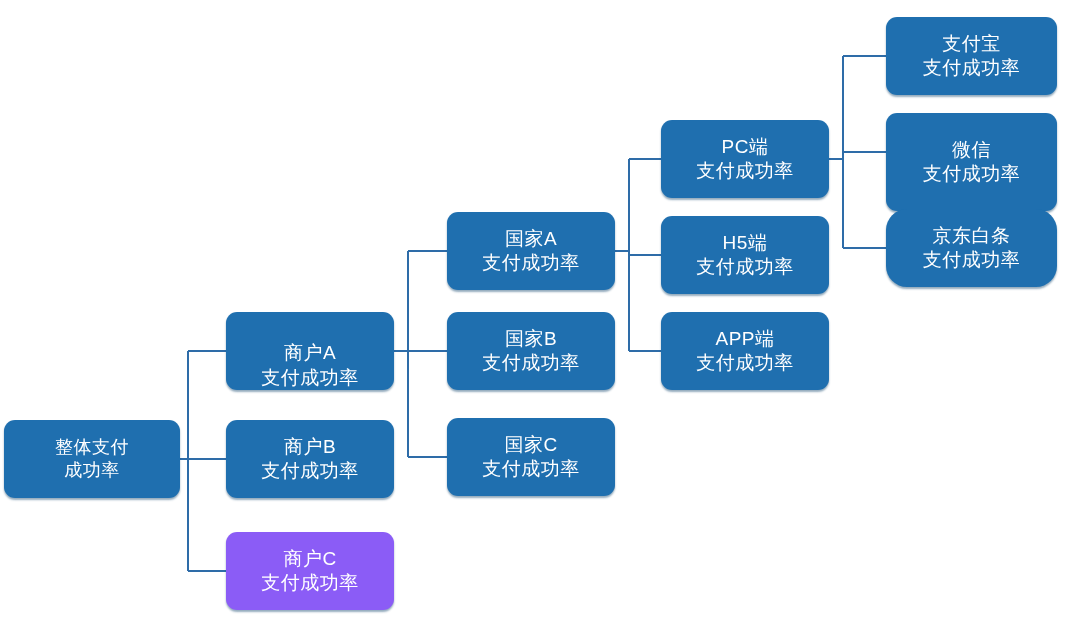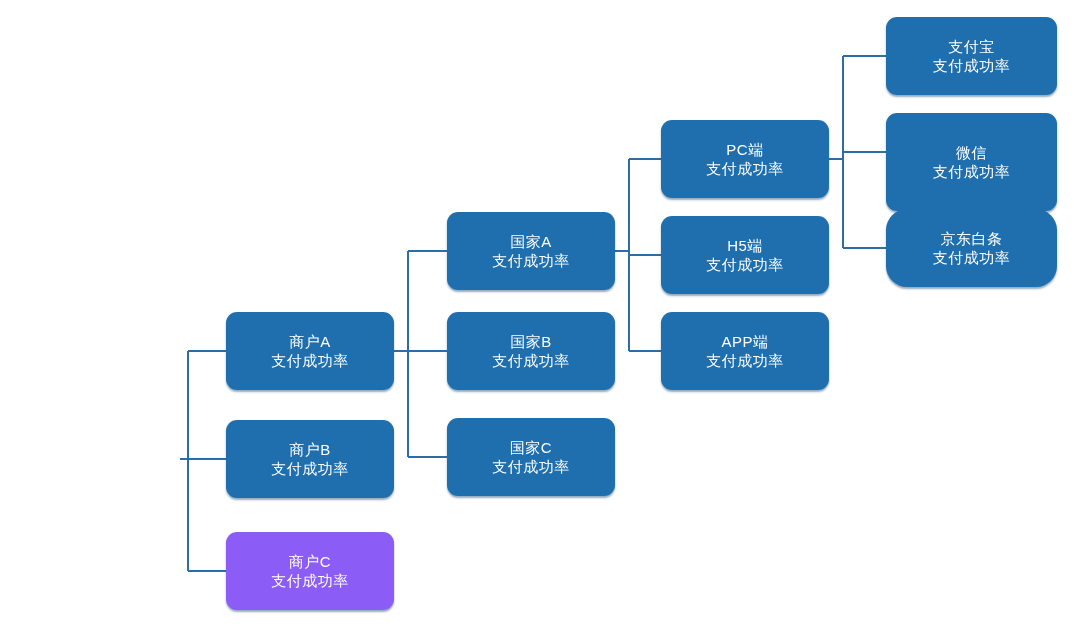--- a/index.html
+++ b/index.html
@@ -27,21 +27,21 @@
     position: absolute;
     box-sizing: border-box;
     background: #1F6FAF;
     border-radius: 11px;
     color: #ffffff;
     display: flex;
     flex-direction: column;
     align-items: center;
     justify-content: center;
     line-height: 1.28;
-    font-size: 15px;
+    font-size: 19px;
     letter-spacing: 0.5px;
     text-align: center;
     box-shadow: 0 2px 2px rgba(20, 70, 110, 0.45);
     z-index: 2;
   }
   .node .line1,
   .node .line2 {
     display: block;
     white-space: nowrap;
   }
@@ -70,22 +70,26 @@
       <line x1="629" y1="159" x2="661" y2="159" stroke="#2E6CA8" stroke-width="2" shape-rendering="crispEdges"></line>
       <line x1="629" y1="255" x2="661" y2="255" stroke="#2E6CA8" stroke-width="2" shape-rendering="crispEdges"></line>
       <line x1="629" y1="351" x2="661" y2="351" stroke="#2E6CA8" stroke-width="2" shape-rendering="crispEdges"></line>
       <line x1="829" y1="159" x2="843" y2="159" stroke="#2E6CA8" stroke-width="2" shape-rendering="crispEdges"></line>
       <line x1="843" y1="56" x2="843" y2="248" stroke="#2E6CA8" stroke-width="2" shape-rendering="crispEdges"></line>
       <line x1="843" y1="56" x2="886" y2="56" stroke="#2E6CA8" stroke-width="2" shape-rendering="crispEdges"></line>
       <line x1="843" y1="152" x2="886" y2="152" stroke="#2E6CA8" stroke-width="2" shape-rendering="crispEdges"></line>
       <line x1="843" y1="248" x2="886" y2="248" stroke="#2E6CA8" stroke-width="2" shape-rendering="crispEdges"></line>
     </svg>
 
+  <div class="node root" style="left: 4px; top: 420px; width: 176px; height: 78px; background: rgb(31, 111, 175); color: rgb(255, 255, 255);">
+    <span class="line1">整体支付</span>
+    <span class="line2">成功率</span>
+  </div>
 
-  <div class="node" style="left: 226px; top: 312px; width: 168px; height: 78px; background: rgb(31, 111, 175); color: rgb(255, 255, 255);">
+  <div class="node" style="left: 226px; top: 312px; width: 168px; height: 78px; background: rgb(31, 111, 175); color: rgb(255, 255, 255); justify-content: flex-end;">
     <span class="line1">商户A</span>
     <span class="line2">支付成功率</span>
   </div>
 
   <div class="node" style="left: 226px; top: 420px; width: 168px; height: 78px; background: rgb(31, 111, 175); color: rgb(255, 255, 255);">
     <span class="line1">商户B</span>
     <span class="line2">支付成功率</span>
   </div>
 
   <div class="node" style="left: 226px; top: 532px; width: 168px; height: 78px; background: #8b5cf6; color: rgb(255, 255, 255);">

